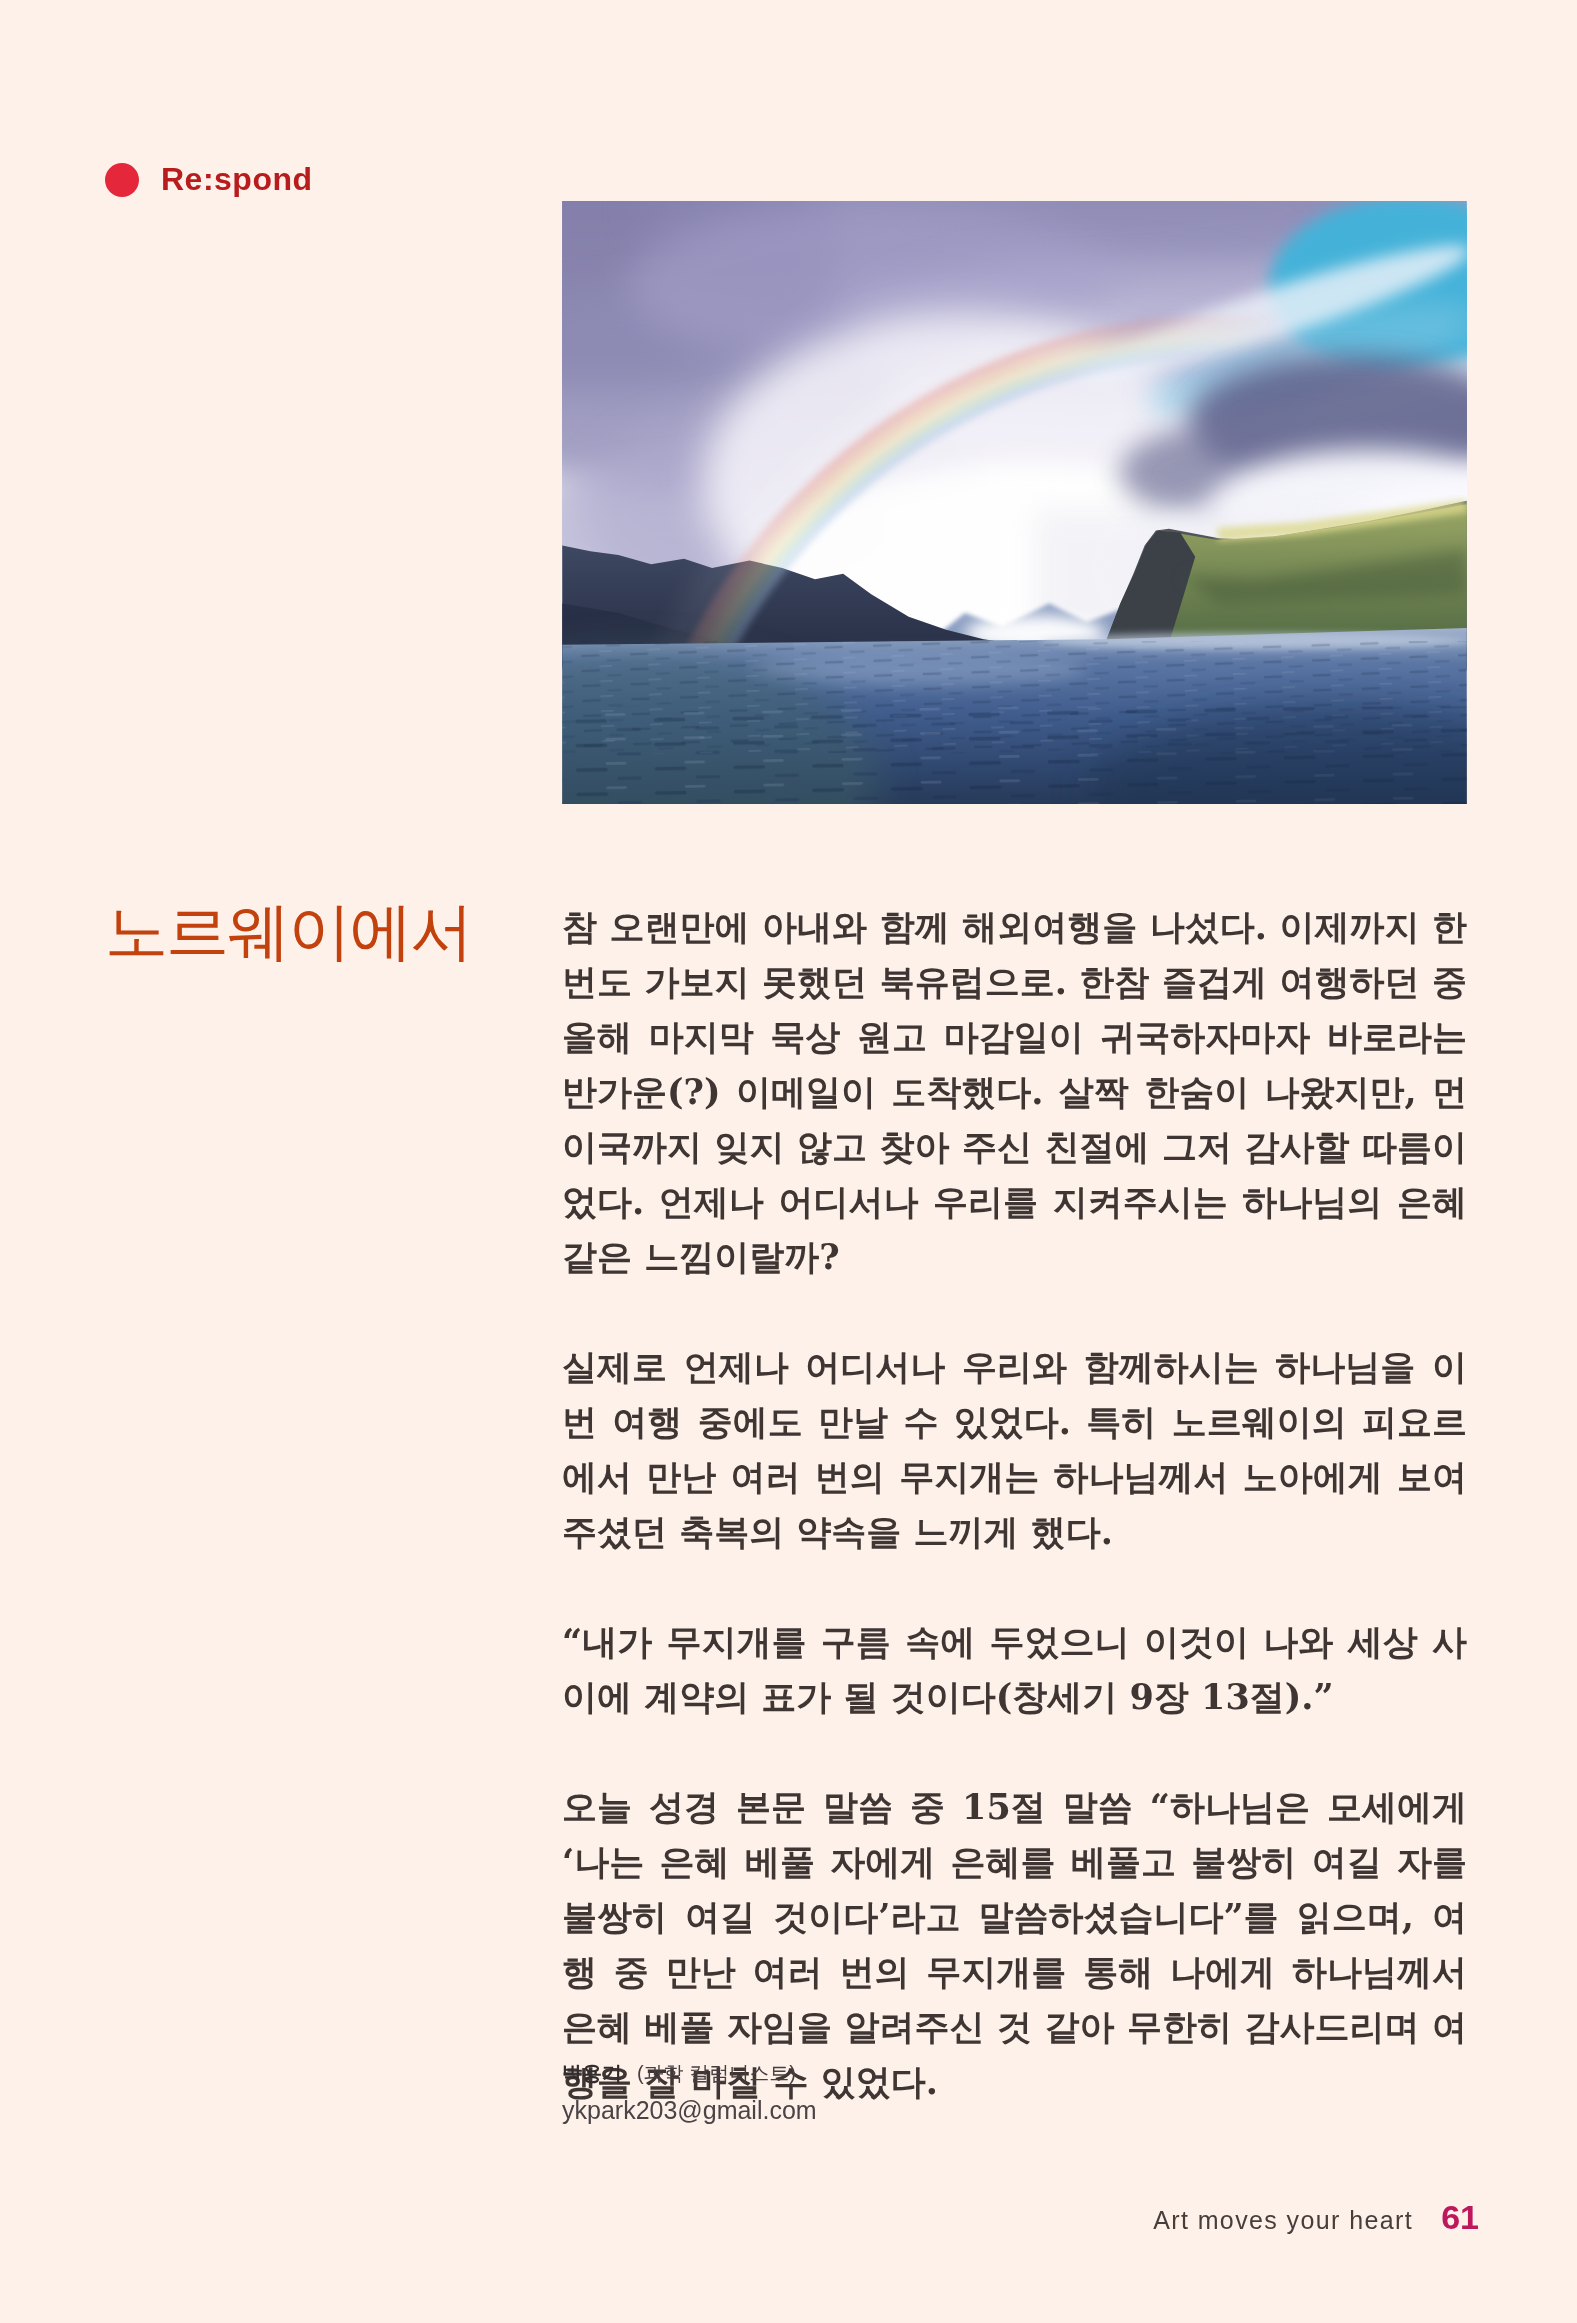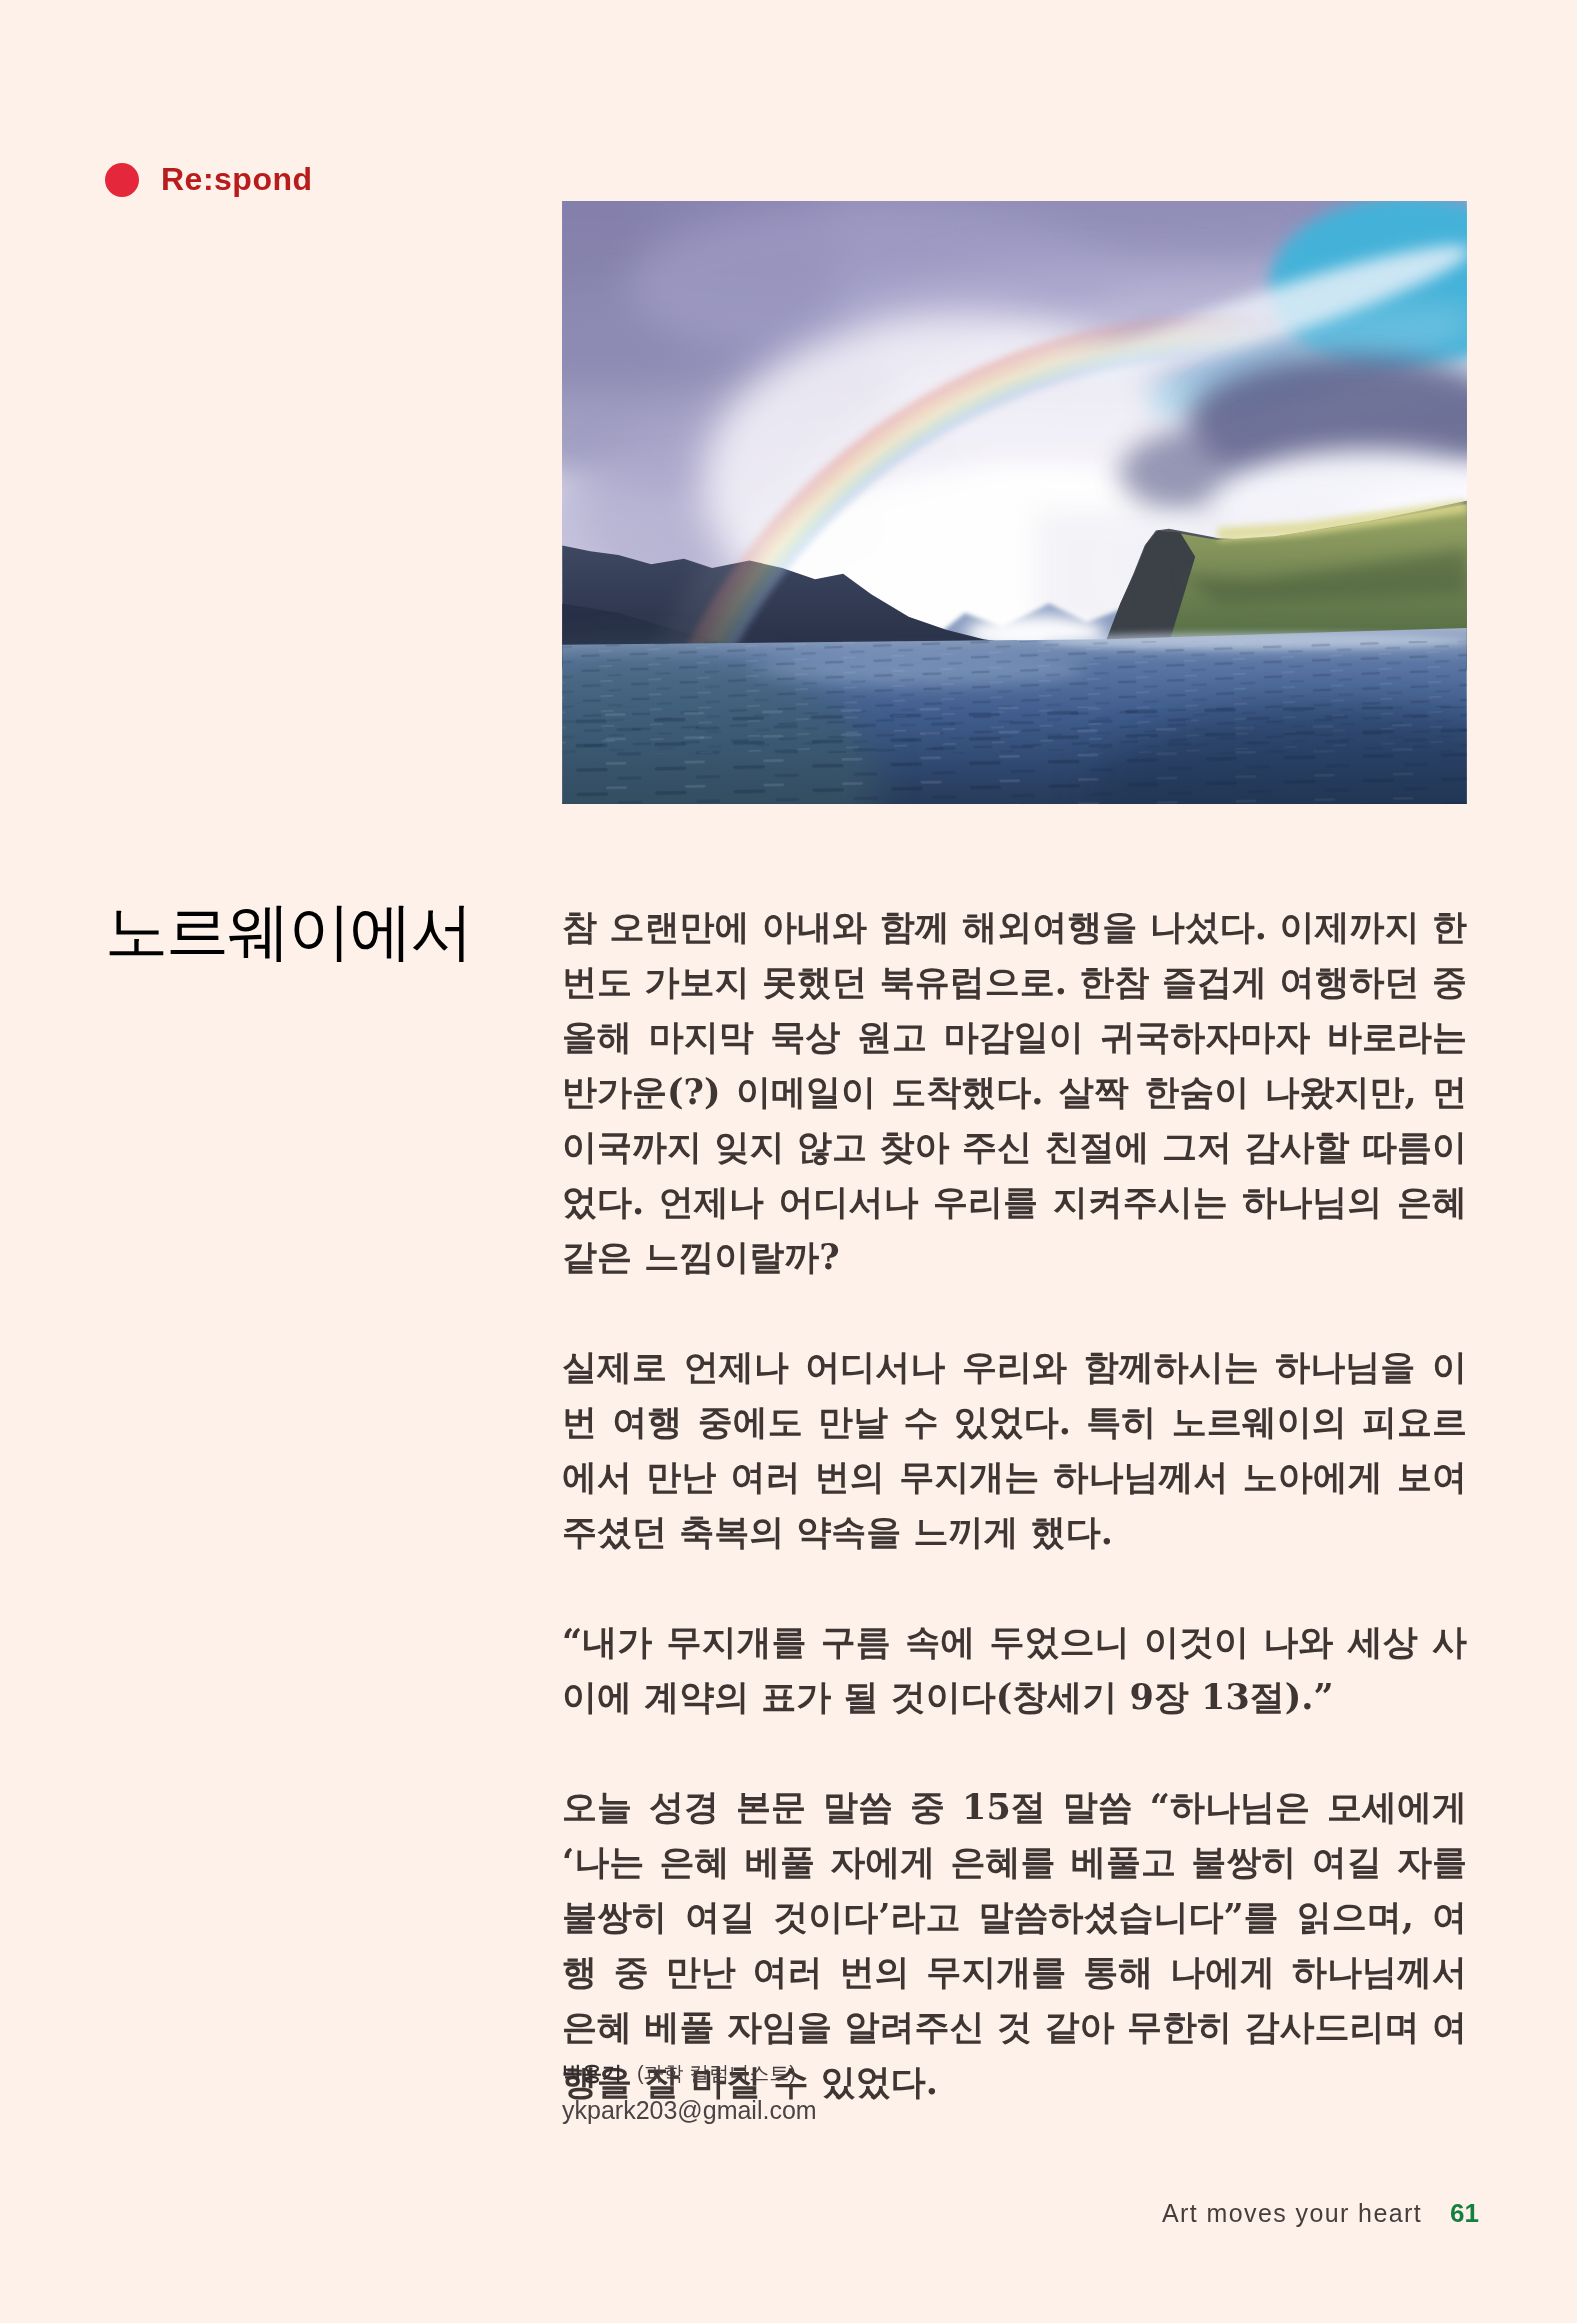--- a/index.html
+++ b/index.html
@@ -30,21 +30,21 @@
     position: absolute; left: 562px; top: 201px;
     width: 905px; height: 603px; overflow: hidden;
   }
   .photo svg { display: block; }
 
   
   .article-title {
     position: absolute; left: 105px; top: 888px; width: 431px;
     font-family: "DejaVu Serif", "Liberation Serif", serif;
     font-size: 63px; line-height: 88px; letter-spacing: -1.9px;
-    color: #000000; font-weight: 500;
+    color: #c2410c; font-weight: 500;
   }
 
   
   .article-body {
     position: absolute; left: 562px; top: 899px; width: 905px;
     font-family: "DejaVu Serif", "Liberation Serif", serif;
     font-size: 35px; line-height: 55px; color: #3f3634;
     text-align: justify;
   }
   .article-body p { margin: 0 0 55px 0; font-weight: bold; }
@@ -55,21 +55,21 @@
   .author-line { font-size: 20px; line-height: 39px; color: #473e3f; }
   .author-name { font-weight: 700; color: #332c2d; margin-right: 9.4px; }
   .author-email { font-size: 25px; line-height: 34px; color: #4b4345; }
 
   
   .footer {
     position: absolute; right: 99px; top: 2198px;
     display: flex; align-items: baseline; justify-content: center;
   }
   .footer-tagline { font-size: 25px; letter-spacing: 1.4px; color: #473e3c; }
-  .footer-page { font-size: 26px; font-weight: 700; color: #15803d; margin-left: 28px; }
+  .footer-page { font-size: 34px; font-weight: 700; color: #be185d; margin-left: 28px; }
 </style>
 </head>
 <body>
 
 <div class="page">
 
   <div class="section-header">
     <div class="red-dot"></div>
     <div class="section-label">Re:spond</div>
   </div>

